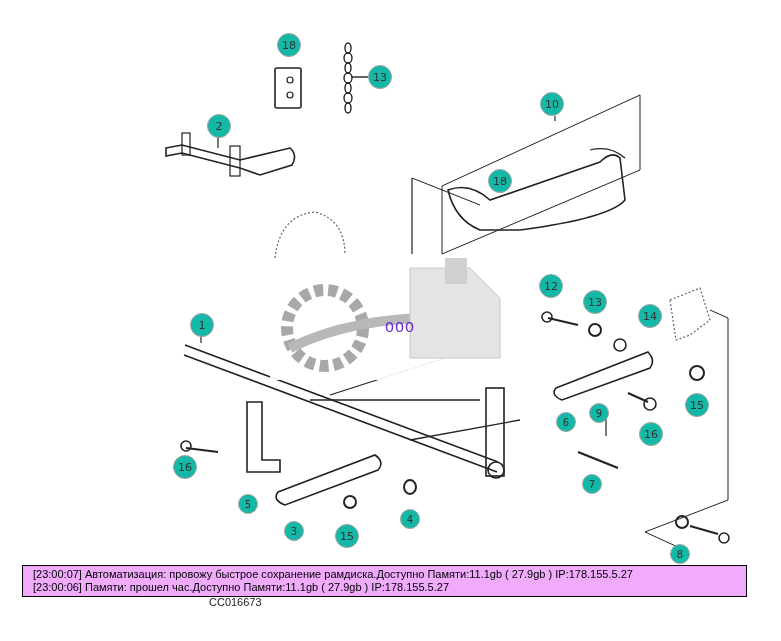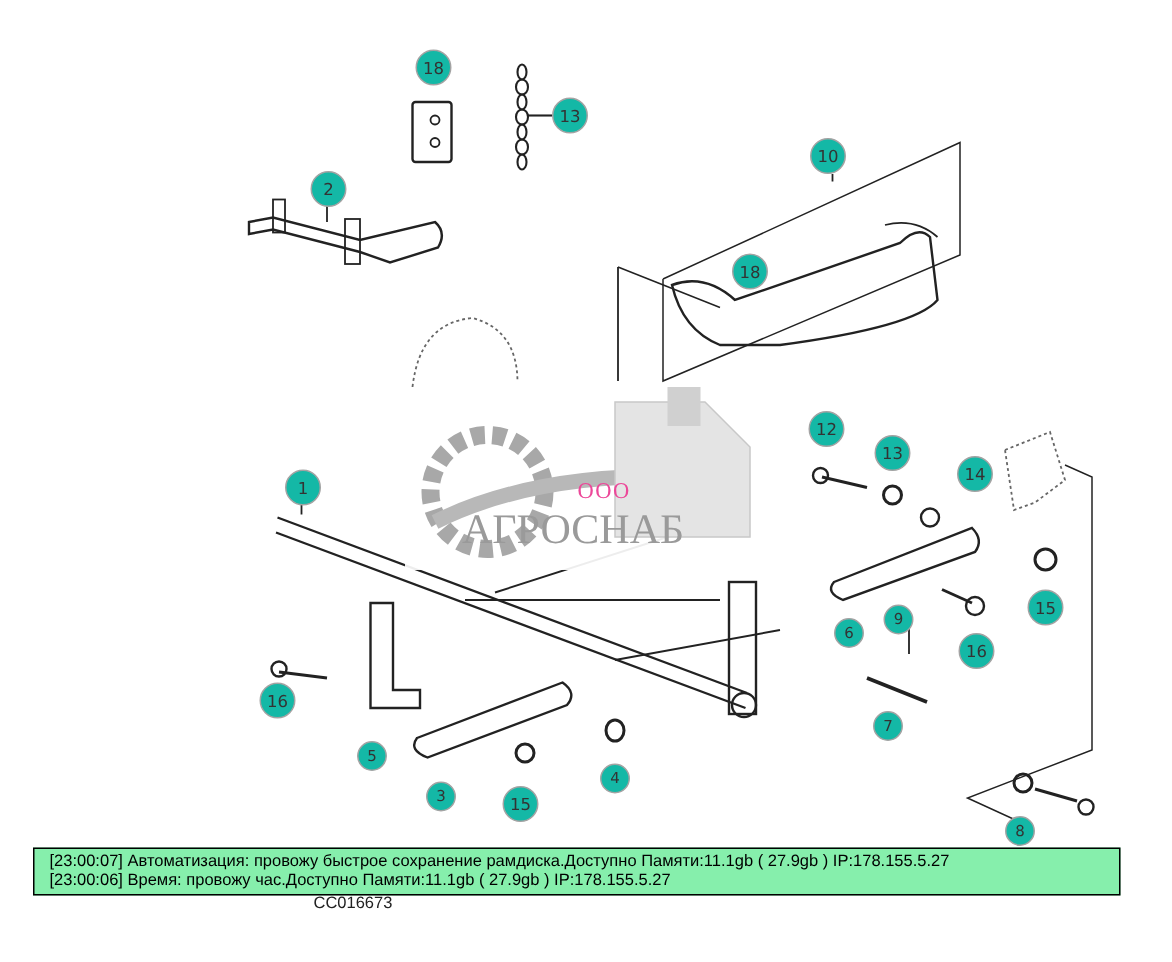--- a/index.html
+++ b/index.html
@@ -1,23 +1,23 @@
 <!DOCTYPE html>
 <html><head>
   <meta charset="utf-8">
   <style>
     html, body { margin:0; padding:0; background:#ffffff; }
     body { width:781px; height:641px; position:relative; overflow:hidden; font-family:"Liberation Sans", sans-serif; }
     #diagram { position:absolute; left:0; top:0; width:781px; height:641px; }
     .callout { position:absolute; width:24px; height:24px; border-radius:50%; background:#14b8a6; border:1px solid #a3a3a3; box-sizing:border-box; display:flex; align-items:center; justify-content:center; font-family:"DejaVu Sans", sans-serif; font-size:11px; color:#333; cursor:pointer; }
     .callout.small { width:20px; height:20px; font-size:10px; }
     #watermark { position:absolute; left:270px; top:258px; width:240px; height:122px; background:rgba(255,255,255,0.92); }
-    #wm-ooo { position:absolute; left:115px; top:62px; font-family:Liberation Serif, serif; font-size:15px; color:#ec4899; letter-spacing:1px; }
+    #wm-ooo { position:absolute; left:115px; top:62px; font-family:Liberation Mono, monospace; font-size:15px; color:#6d28d9; letter-spacing:1px; }
     #wm-name { position:absolute; left:38px; top:80px; font-family:"Liberation Serif", serif; font-size:28px; color:#9a9a9a; letter-spacing:0px; }
-    #log { position:absolute; left:22px; top:565px; width:725px; height:32px; background:#86efac; border:1px solid #000; box-sizing:border-box; font-family:"Liberation Sans", sans-serif; font-size:11px; line-height:13px; color:#000; padding:2px 0 0 10px; }
+    #log { position:absolute; left:22px; top:565px; width:725px; height:32px; background:#f0abfc; border:1px solid #000; box-sizing:border-box; font-family:"Liberation Sans", sans-serif; font-size:11px; line-height:13px; color:#000; padding:2px 0 0 10px; }
     #log .line { white-space:nowrap; }
     #figure-code { position:absolute; left:209px; top:596px; font-family:"Liberation Sans", sans-serif; font-size:11px; font-weight:normal; color:#222; }
   </style>
 </head>
 <body>
 
 <svg id="diagram" viewBox="0 0 781 641" xmlns="http://www.w3.org/2000/svg">
   <g fill="none" stroke="#222" stroke-width="1.2">
 
     <polyline points="412,178 412,254"></polyline>
@@ -158,21 +158,20 @@
   </div>
 
 <div id="watermark">
   <svg width="240" height="122" viewBox="0 0 240 122" style="position:absolute;left:0;top:0;">
     <circle cx="55" cy="70" r="38" fill="none" stroke="#a8a8a8" stroke-width="12" stroke-dasharray="9,5"></circle>
     <path d="M20,90 Q90,55 200,60" fill="none" stroke="#b8b8b8" stroke-width="10"></path>
     <path d="M140,10 L200,10 L230,40 L230,100 L140,100 Z" fill="#e4e4e4" stroke="#c8c8c8"></path>
     <rect x="175" y="0" width="22" height="26" fill="#d0d0d0"></rect>
   </svg>
   <span id="wm-ooo">ООО</span>
-  <span id="wm-name">АГРОСНАБ</span>
 </div>
 
 <div id="log">
   <div class="line">[23:00:07]  Автоматизация: провожу быстрое сохранение рамдиска.Доступно Памяти:11.1gb  ( 27.9gb ) IP:178.155.5.27</div>
-  <div class="line">[23:00:06]  Время: провожу час.Доступно Памяти:11.1gb  ( 27.9gb ) IP:178.155.5.27</div>
+  <div class="line">[23:00:06]  Памяти: прошел час.Доступно Памяти:11.1gb  ( 27.9gb ) IP:178.155.5.27</div>
 </div>
 
 <div id="figure-code">CC016673</div>
 
 </body></html>

